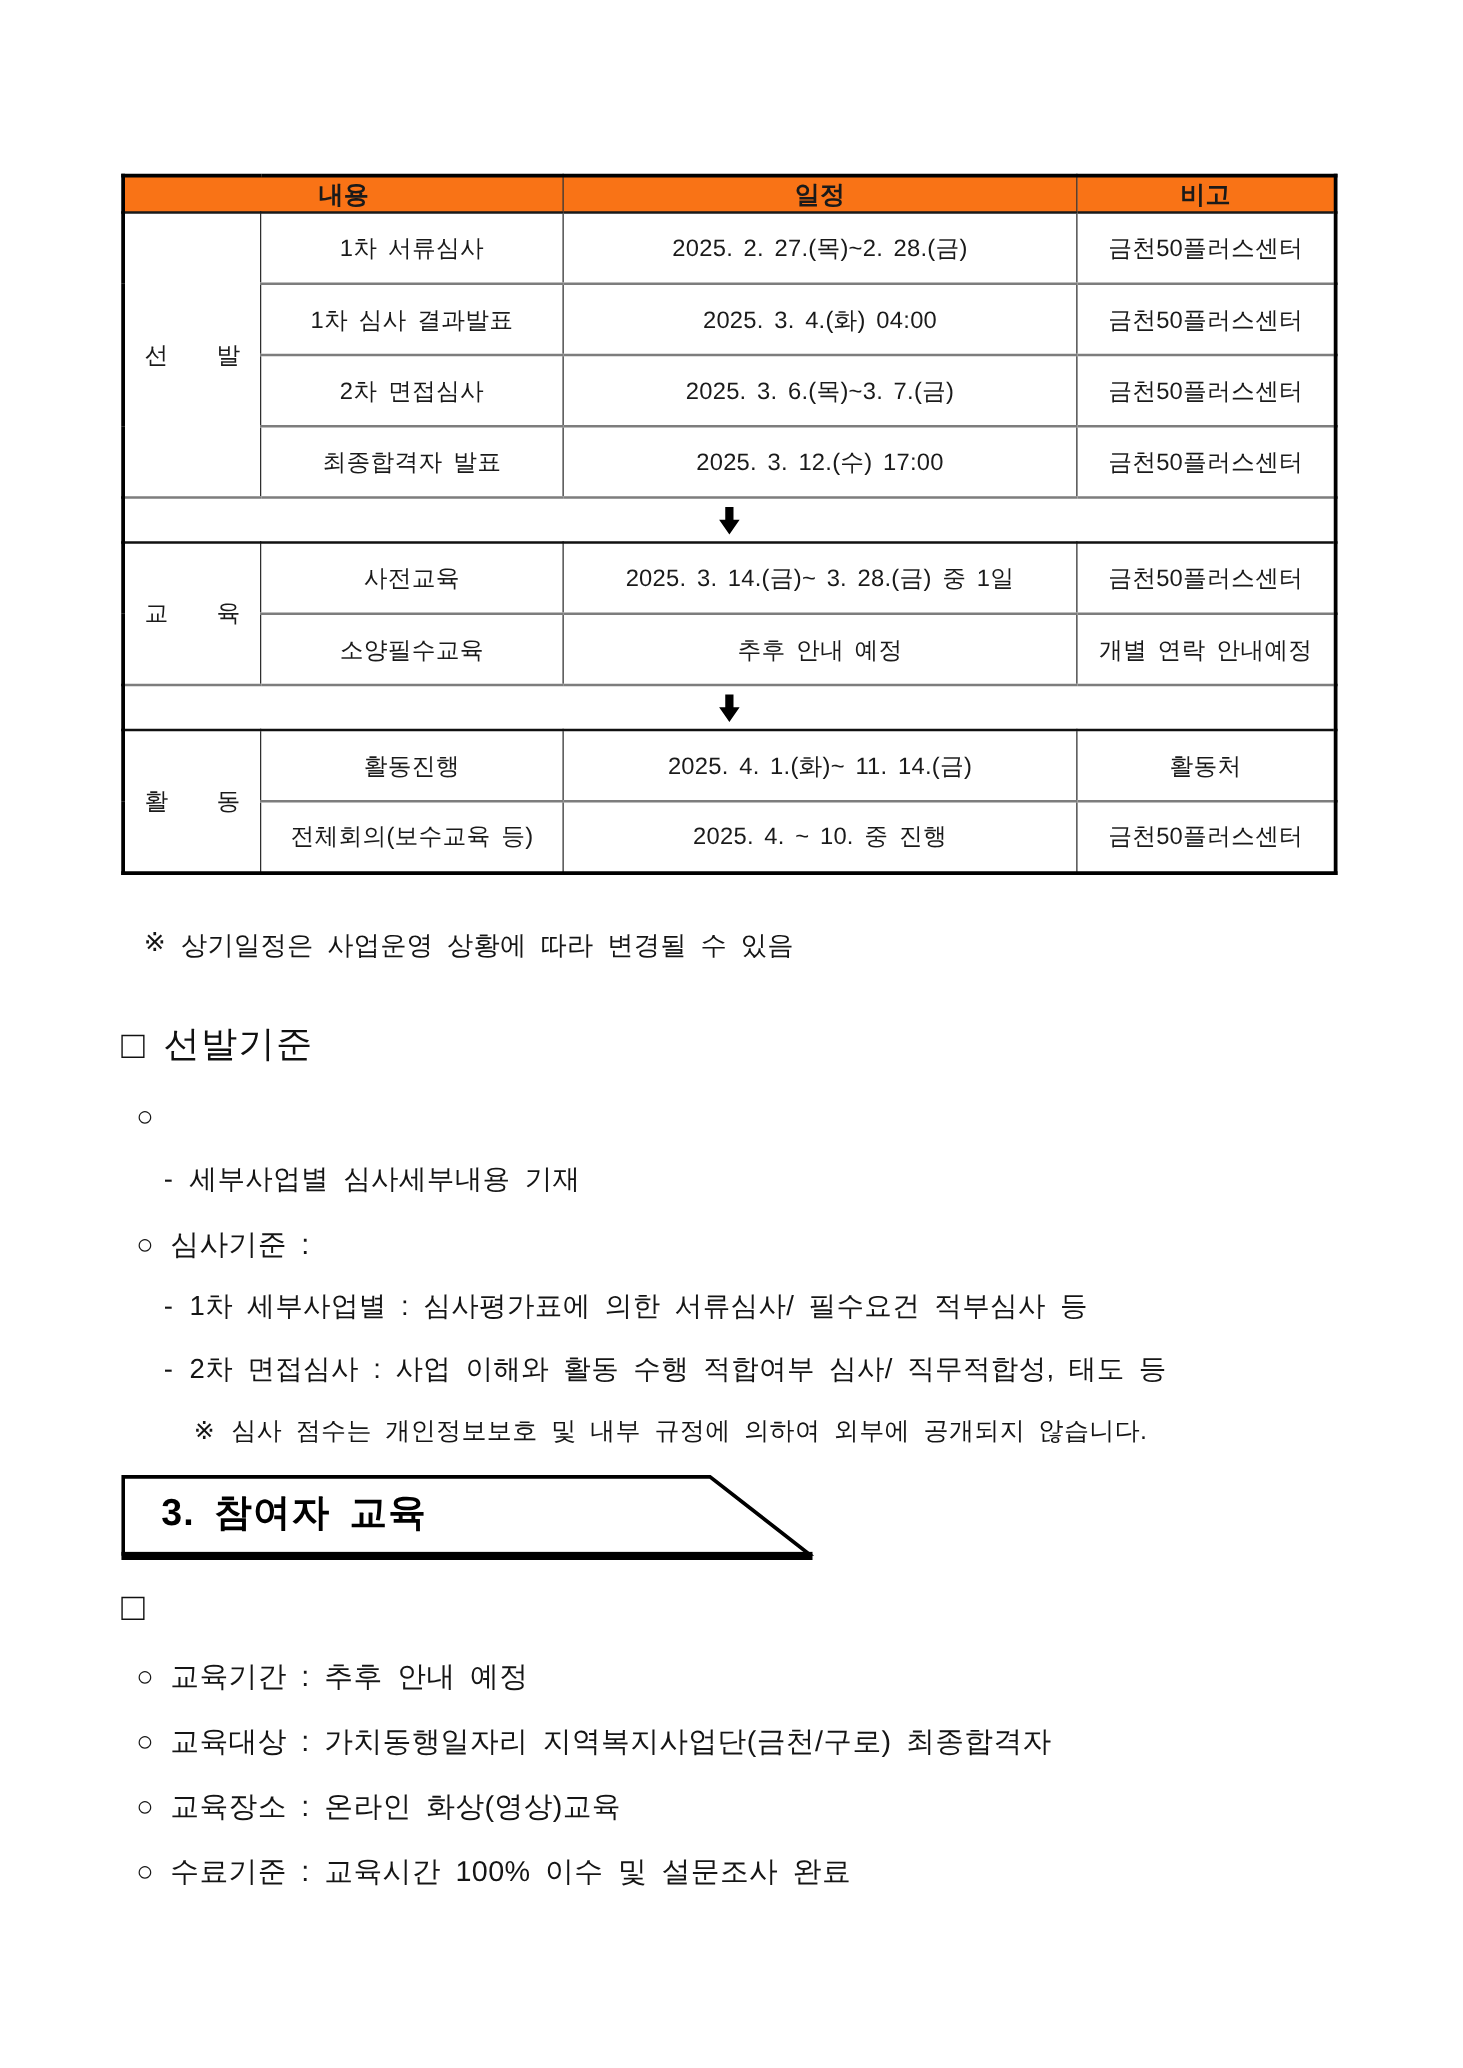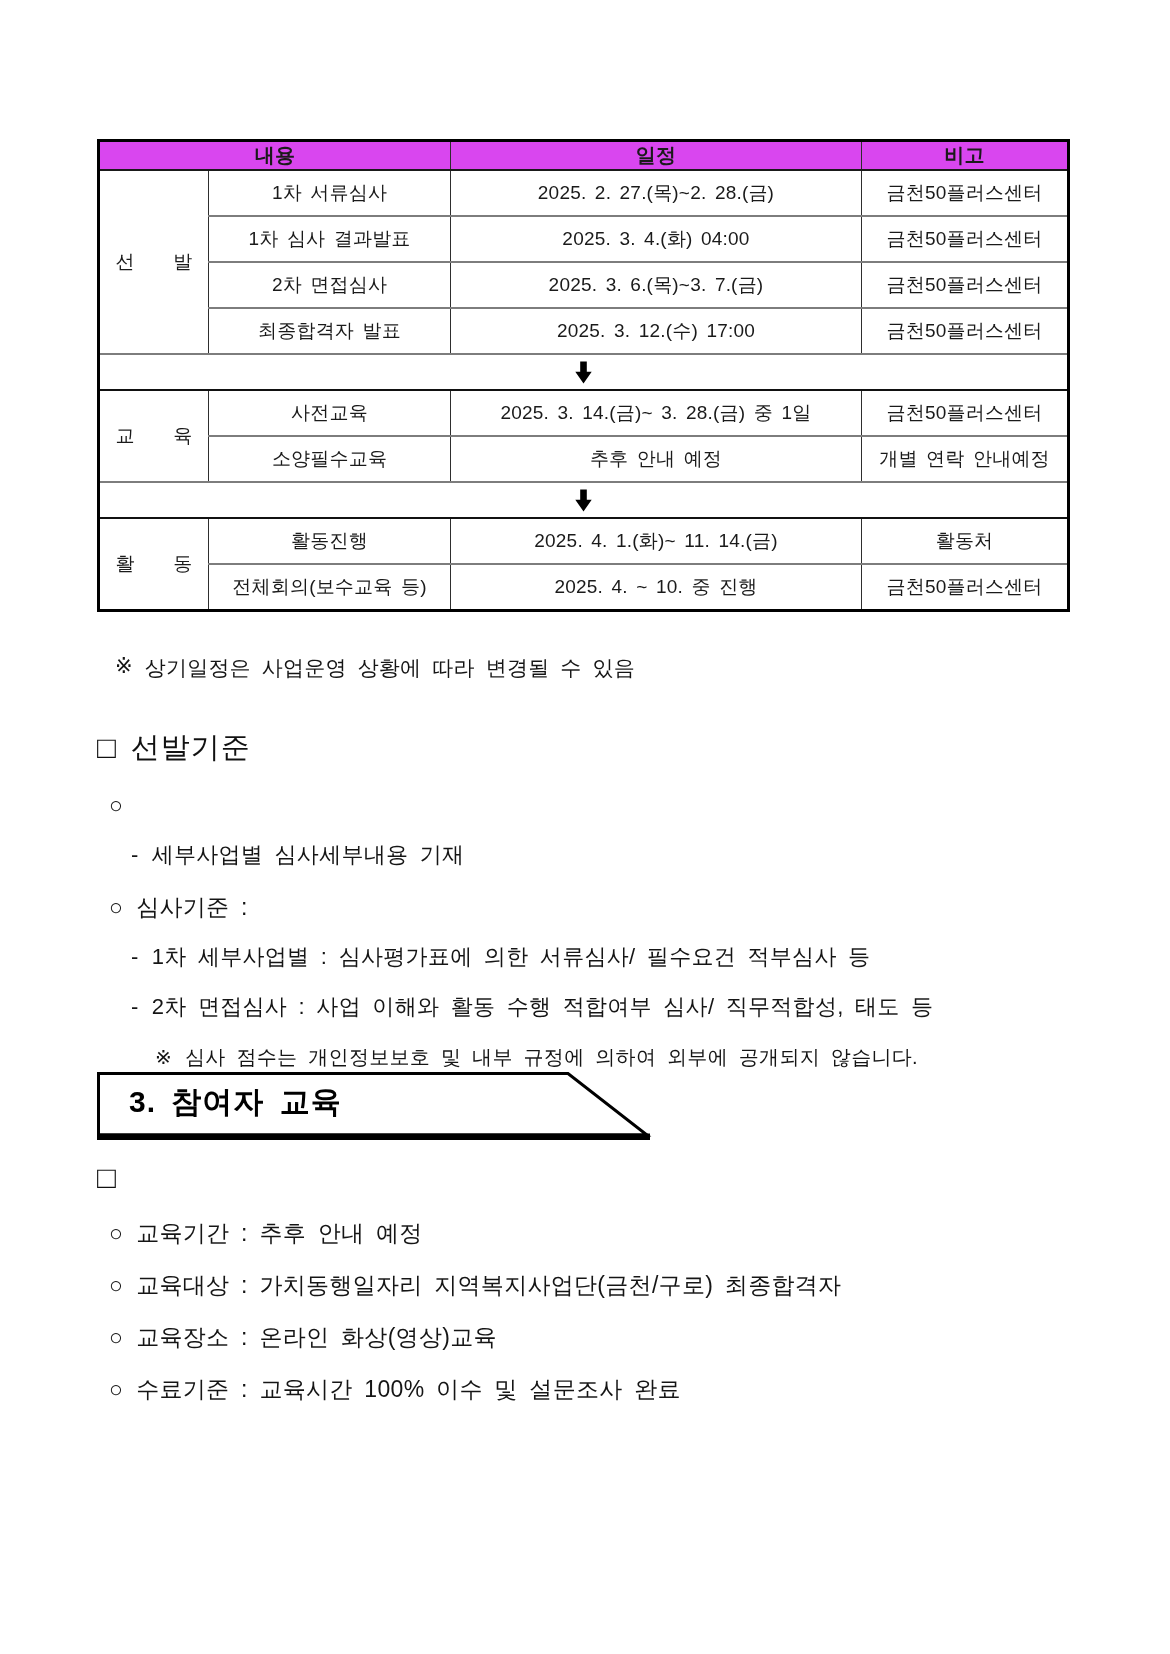--- a/index.html
+++ b/index.html
@@ -18,24 +18,24 @@
   table.sched col.c-item { width:242px; }
   table.sched col.c-sch  { width:411px; }
   table.sched col.c-note { width:207px; }
   table.sched th, table.sched td {
     border-top:2px solid #7d7d7d; border-bottom:2px solid #7d7d7d;
     border-left:1px solid #2e2e2e; border-right:1px solid #2e2e2e;
     text-align:center; vertical-align:middle;
     font-size:19px; letter-spacing:0.2px; word-spacing:3px; color:#1a1a1a;
   }
   table.sched tr.head th {
-    background:#d946ef; height:28px; font-size:20px; font-weight:bold;
+    background:#f97316; height:28px; font-size:20px; font-weight:bold;
     border-bottom:2px solid #1a1a1a;
   }
-  table.sched tr.row td { height:46px; background:#fff; }
+  table.sched tr.row td { height:57px; background:#fff; }
   table.sched td.cat { font-size:19px; }
   table.sched tr.arrowband td {
     height:36px; border-top:2px solid #111; border-bottom:2px solid #111;
     background:#fff;
   }
   .down-arrow { display:inline-block; vertical-align:middle; }
 
   
   .tbl-note { margin-top:42px; padding-left:18px; font-size:21px;
     letter-spacing:0.2px; word-spacing:5px; display:flex; color:#151515; }
@@ -46,21 +46,21 @@
   .h-square .mark { font-size:31px; margin-right:14px; font-weight:normal; }
 
   .li { display:flex; align-items:flex-start; font-size:23px;
     letter-spacing:0.3px; word-spacing:5px; line-height:30px; color:#151515; }
   .li .mark { flex:0 0 auto; margin-right:13px; }
   .li.circle { padding-left:12px; margin-top:22px; }
   .li.dash   { padding-left:34px; margin-top:20px; font-size:22px; }
   .li.refnote{ padding-left:58px; margin-top:20px; font-size:20px; }
 
   
-  .banner { position:relative; width:556px; height:72px; }
+  .banner { position:relative; margin-top:20px; width:556px; height:72px; }
   .banner svg { position:absolute; left:0; top:0; }
   .banner .banner-text { position:absolute; left:32px; top:10px;
     font-size:30px; font-weight:bold; letter-spacing:1px; word-spacing:6px;
     color:#000; }
 
   .edu-heading { margin-top:16px; }
 </style>
 </head>
 <body>
 

